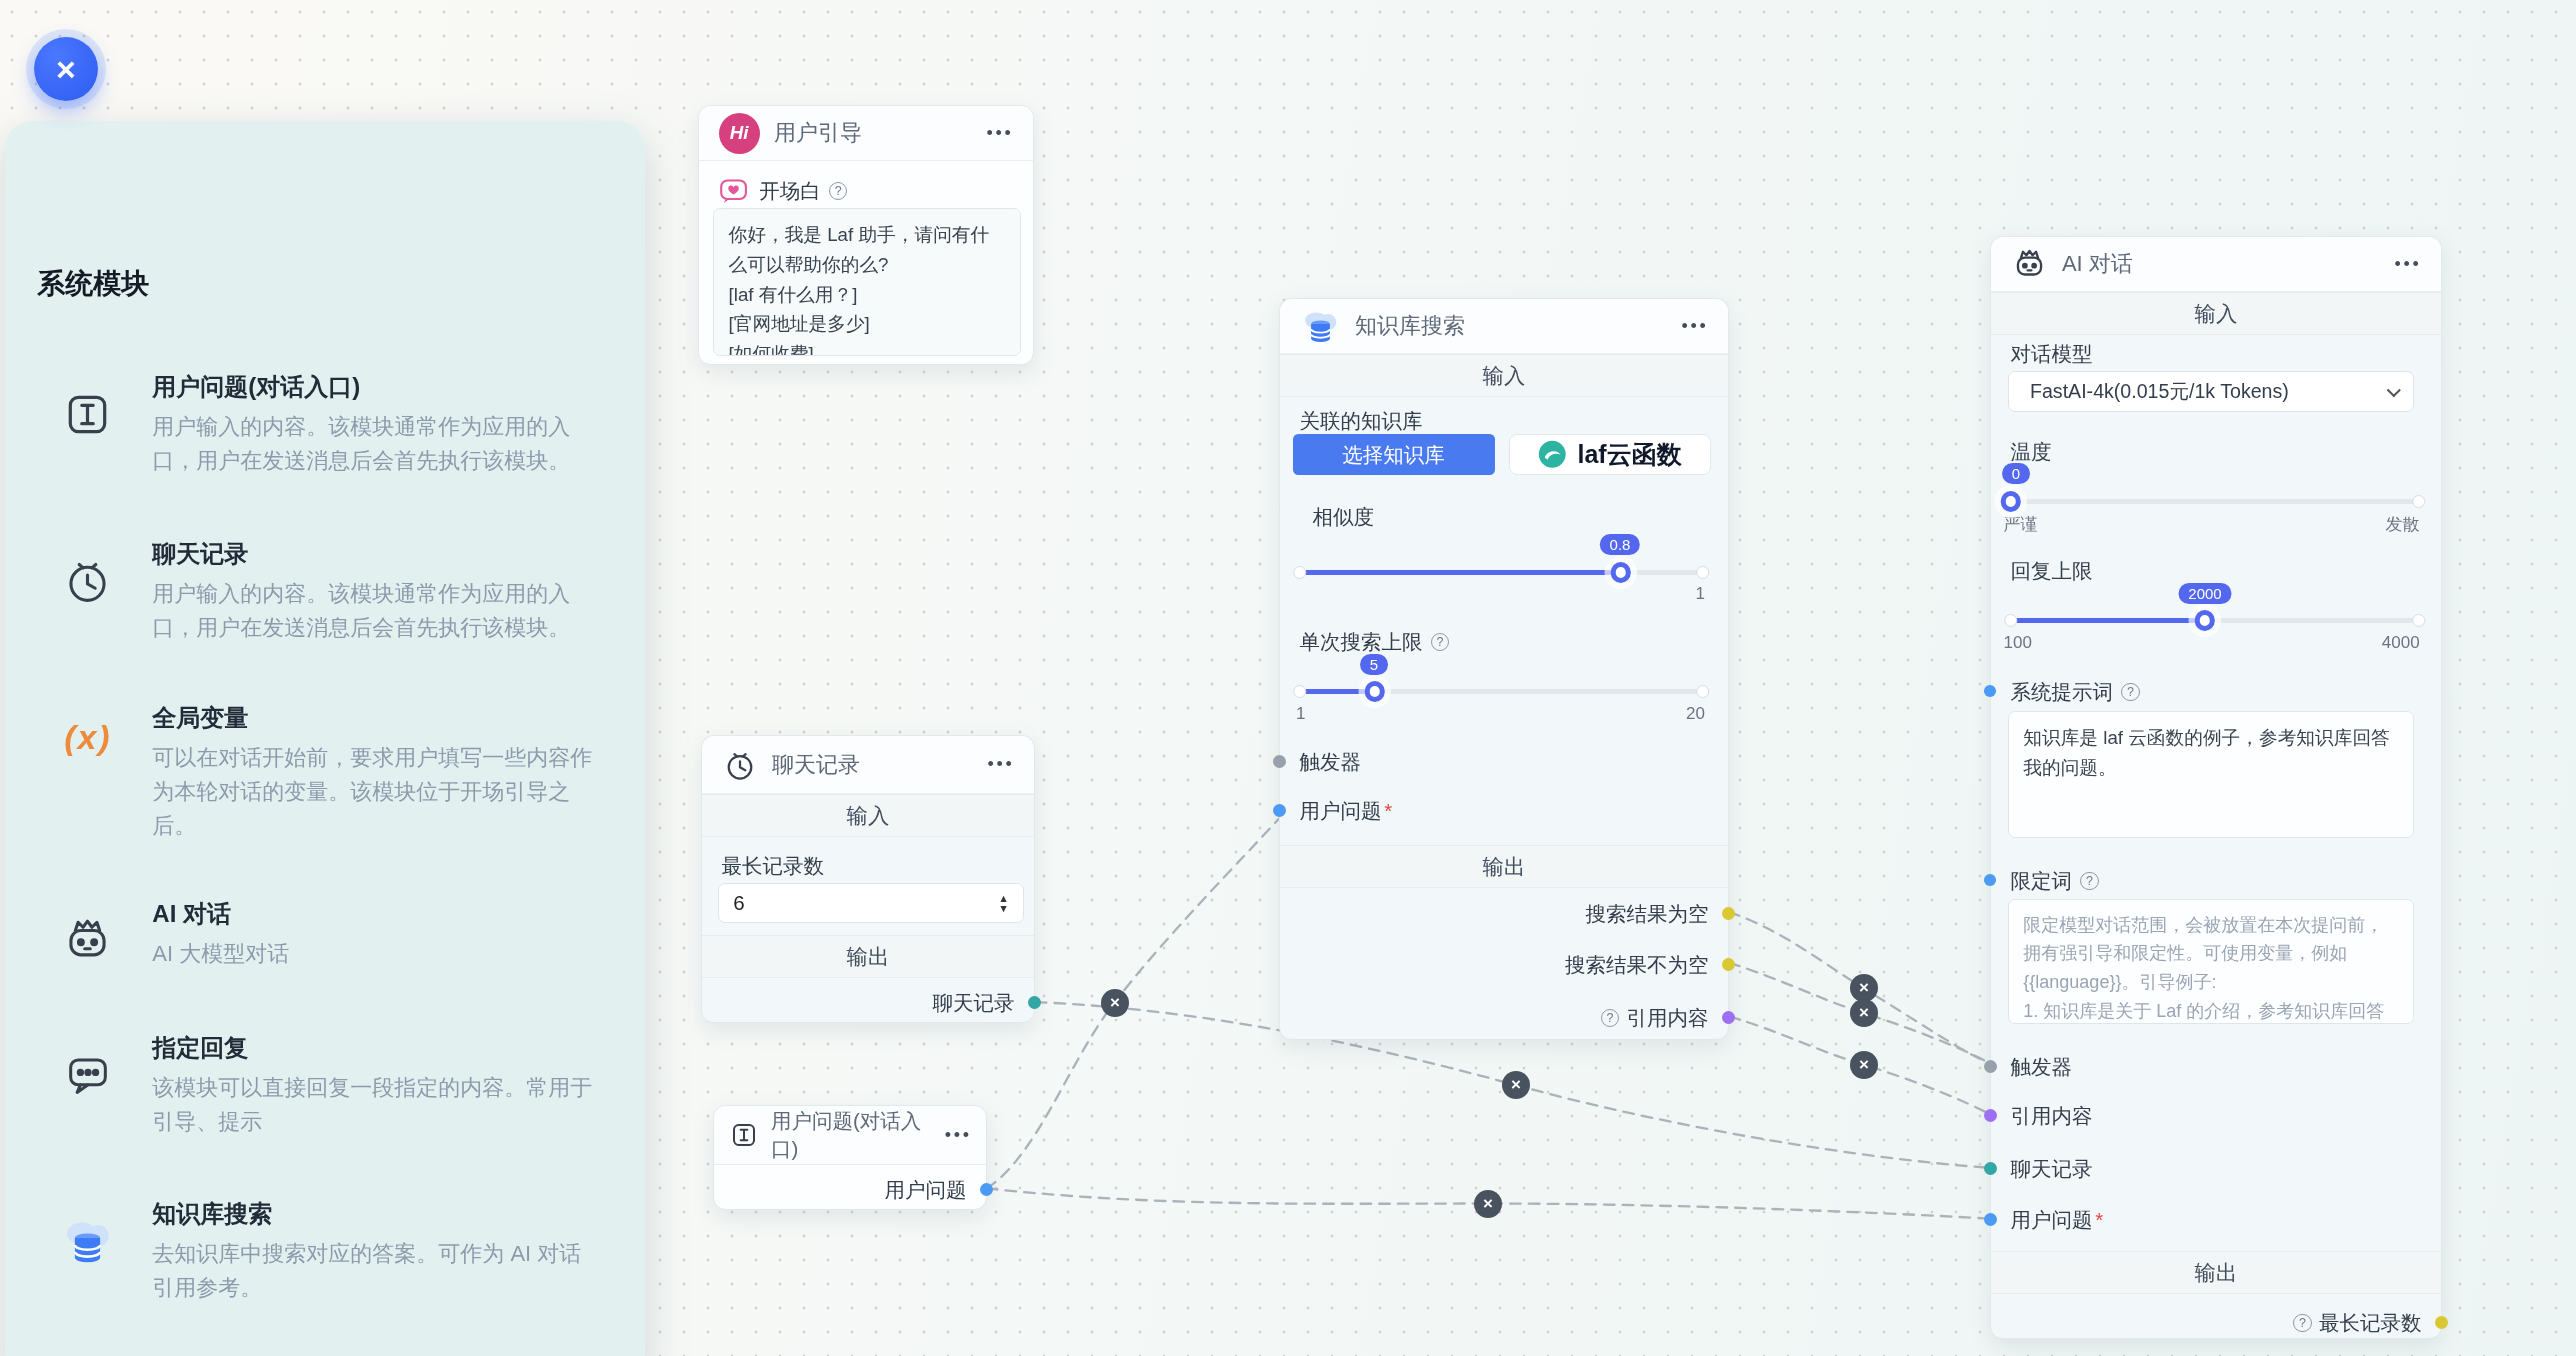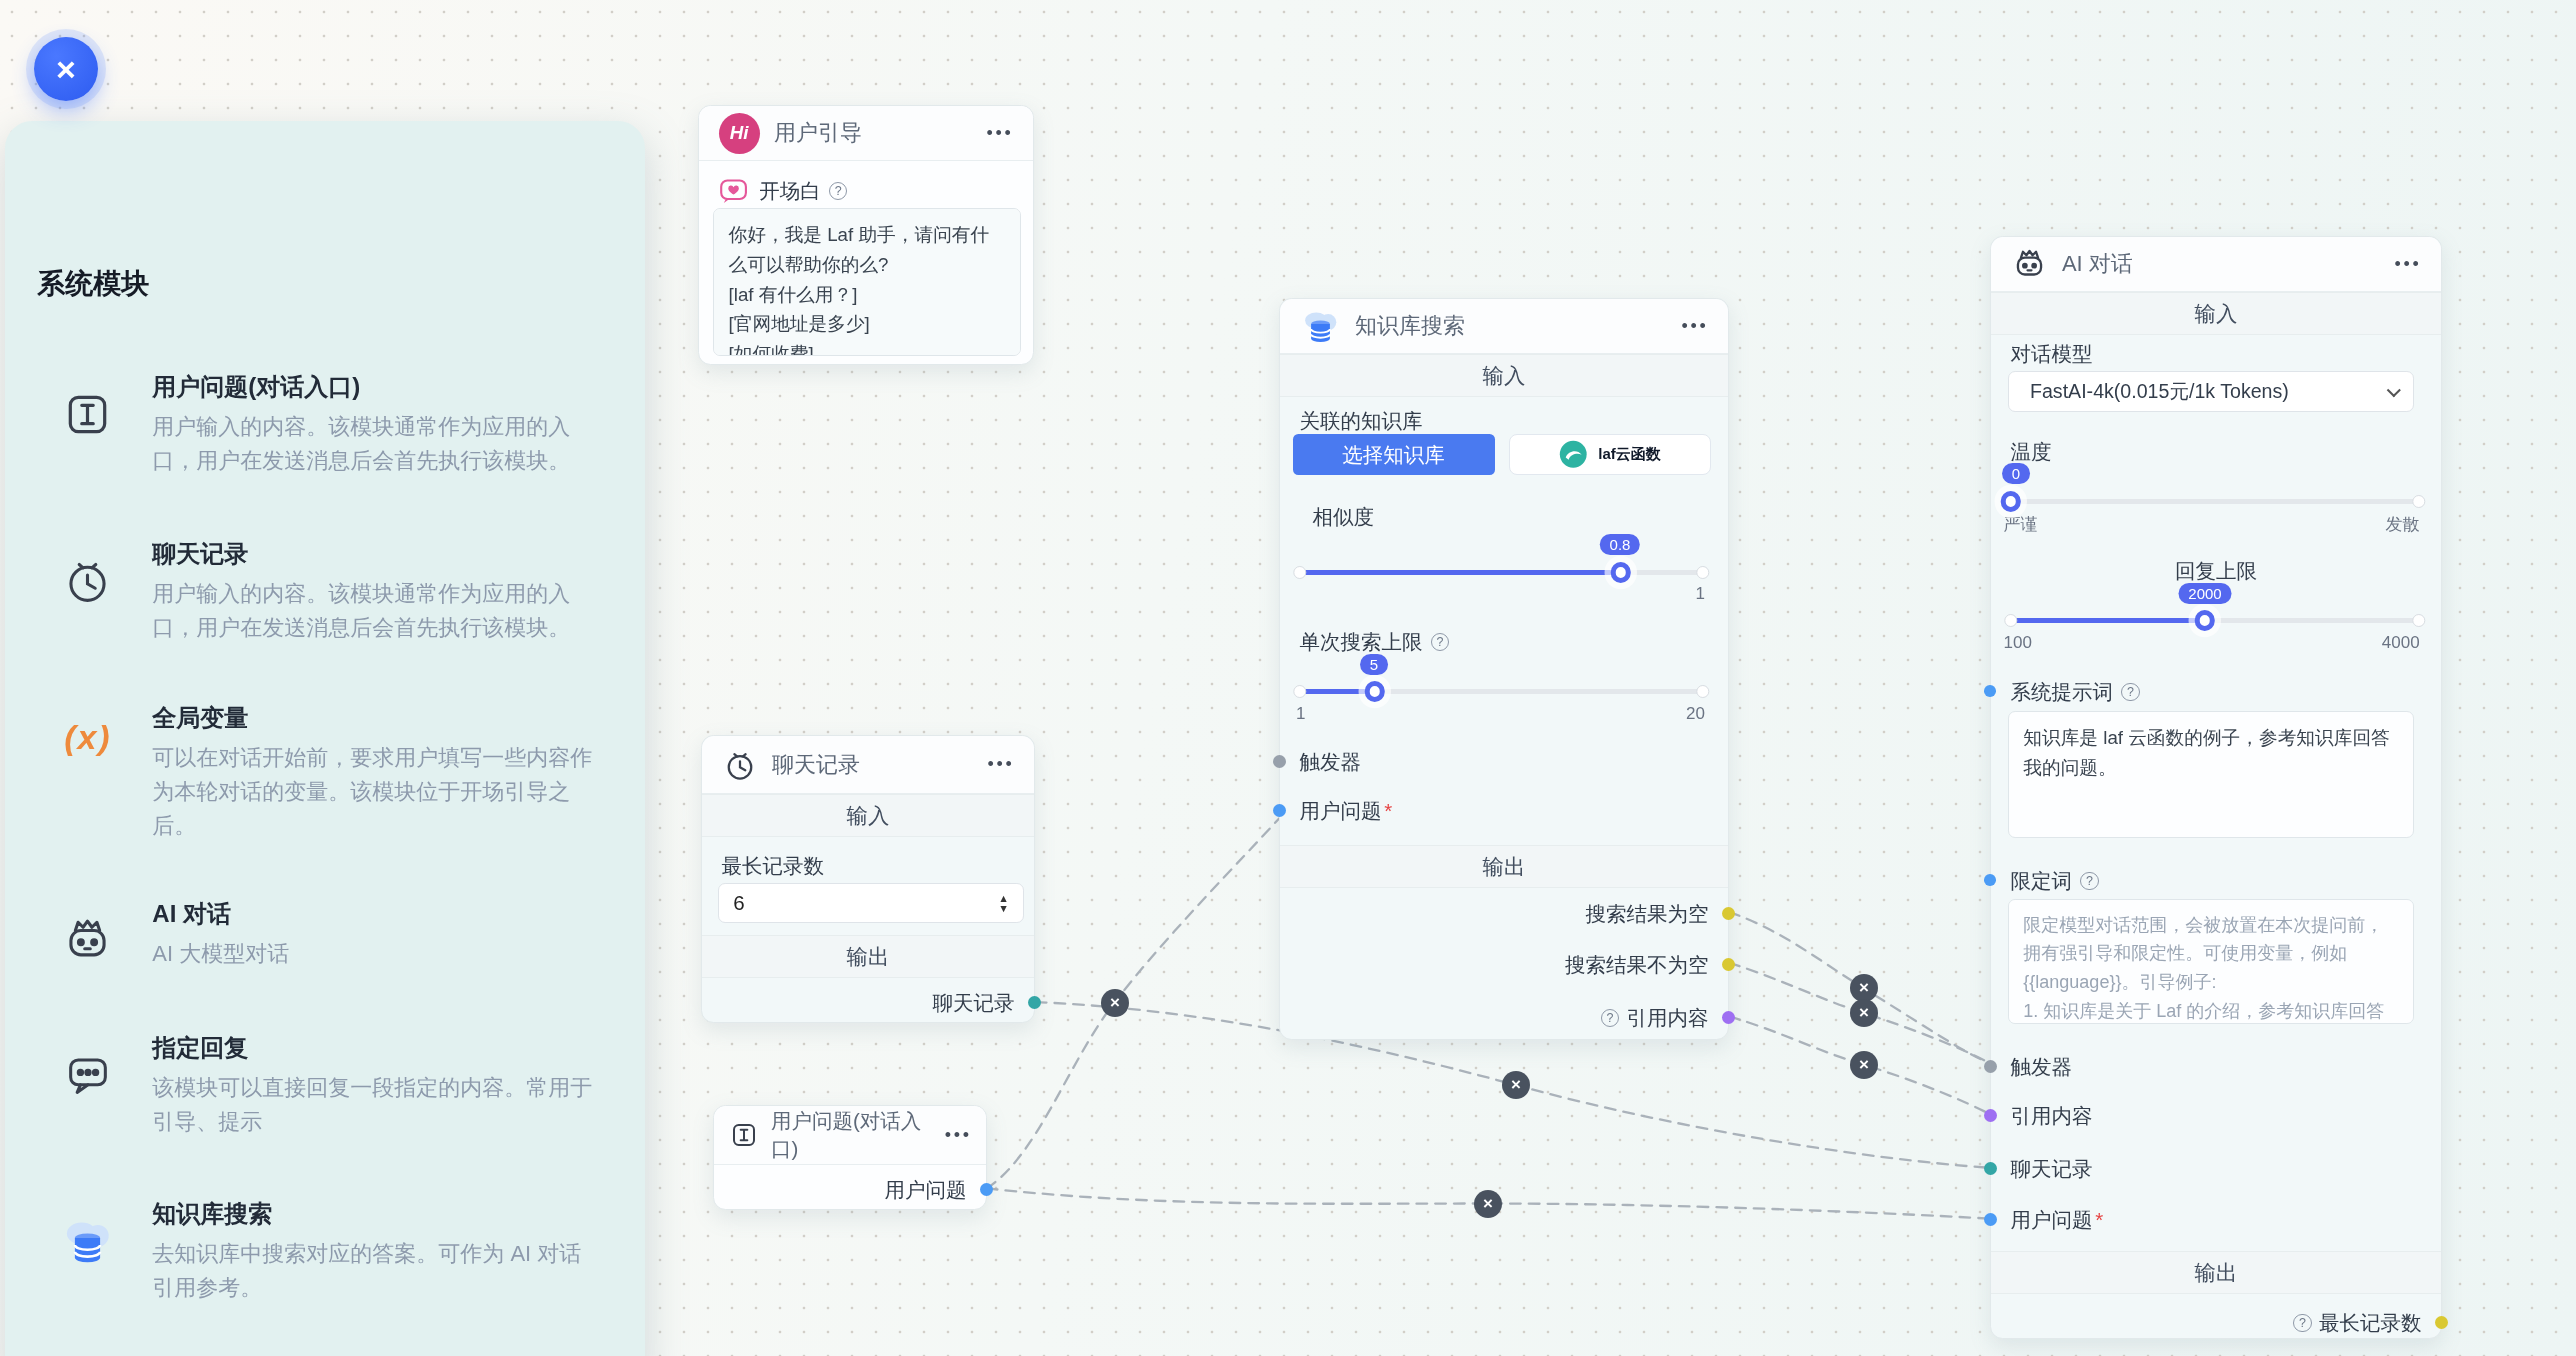--- a/index.html
+++ b/index.html
@@ -87,21 +87,21 @@
   }
   .slider-minmax { position:absolute; font-size:17px; color:#6a7383; }
 
   .btn-blue {
     position:absolute; height:41px; background:#4a7af0; color:#fff; border-radius:5.3px;
     display:flex; align-items:center; justify-content:center; font-size:20.5px; cursor:pointer;
   }
   .pill {
     position:absolute; height:41px; background:#fff; border:1.3px solid #e2e8ef; border-radius:8px;
     display:flex; align-items:center; justify-content:center; gap:10.7px;
-    font-size:15px; font-weight:700; color:#10192a; cursor:pointer;
+    font-size:25px; font-weight:700; color:#10192a; cursor:pointer;
   }
 
   .textarea {
     position:absolute; background:#fdfeff; border:0.9px solid #dfe6ea; border-radius:7.1px;
     font-family:"Liberation Sans","DejaVu Sans",sans-serif;
     font-size:18.7px; line-height:1.6; color:#39434f; padding:10.7px 14.3px; resize:none; outline:none;
   }
   .textarea.tinted { background:#f6fafb; }
   .textarea::placeholder { color:#9aa5b4; }
 
@@ -337,21 +337,21 @@
         <span>温度</span>
       </div>
     <div class="slider-badge" style="left:25px; top:226px;">0</div>
     <div class="track" style="left:19.6px; top:262px; width:408px;">
       <div class="endcap" style="left:408px;"></div>
       <div class="thumb" style="left:0;"></div>
     </div>
     <div class="slider-minmax" style="left:12.5px; top:276px;">严谨</div>
     <div class="slider-minmax" style="right:21.4px; top:276px;">发散</div>
 
-    <div class="row" style="top:319px;justify-content:center;">
+    <div class="row" style="top:319px;">
         <span>回复上限</span>
       </div>
     <div class="slider-badge" style="left:214px; top:346px;">2000</div>
     <div class="track" style="left:19.6px; top:381px; width:408px;">
       <div class="fill" style="width:194px;"></div>
       <div class="endcap" style="left:0;"></div>
       <div class="endcap" style="left:408px;"></div>
       <div class="thumb" style="left:194px;"></div>
     </div>
     <div class="slider-minmax" style="left:12.5px; top:396px;">100</div>

